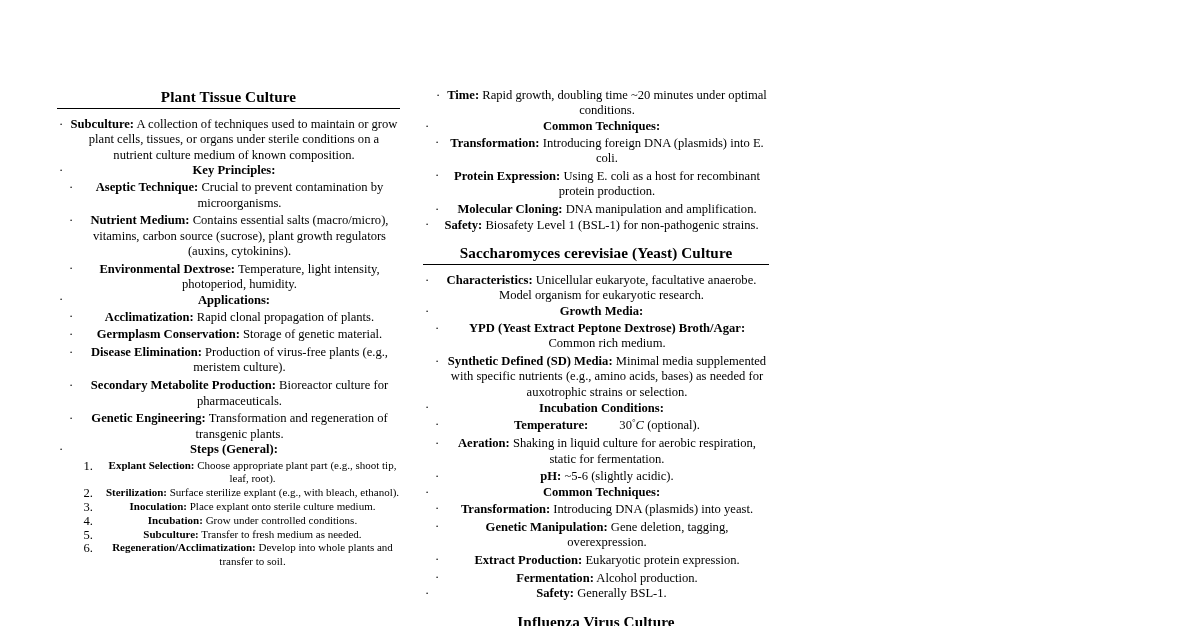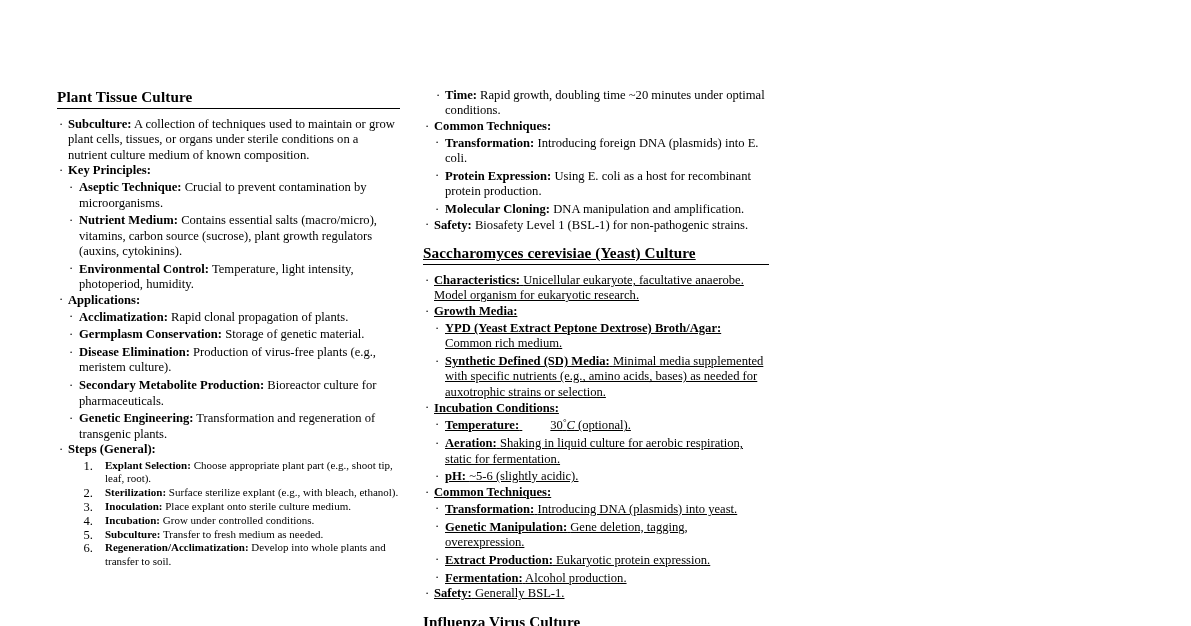--- a/index.html
+++ b/index.html
@@ -14,20 +14,21 @@
     font-family: "Liberation Serif", "DejaVu Serif", serif;
     color: #000000;
     -webkit-font-smoothing: antialiased;
   }
 
   .page {
     position: relative;
     width: 1191px;
     height: 601px;
     box-sizing: border-box;
+    text-align: center;
   }
 
   .columns {
     position: absolute;
     left: 57px;
     top: 88px;
     width: 712px;
     display: flex;
     flex-direction: row;
     gap: 23px;
@@ -168,21 +169,21 @@
                 <span class="lead">Aseptic Technique:</span>
                 <span class="body-text">Crucial to prevent contamination by microorganisms.</span>
               </li>
               <li class="item">
                 <span class="bullet">·</span>
                 <span class="lead">Nutrient Medium:</span>
                 <span class="body-text">Contains essential salts (macro/micro), vitamins, carbon source (sucrose), plant growth regulators (auxins, cytokinins).</span>
               </li>
               <li class="item">
                 <span class="bullet">·</span>
-                <span class="lead">Environmental Control:</span>
+                <span class="lead">Environmental Dextrose:</span>
                 <span class="body-text">Temperature, light intensity, photoperiod, humidity.</span>
               </li>
             </ul>
           </li>
 
           <li class="item">
             <span class="bullet">·</span>
             <span class="lead">Applications:</span>
             <ul class="lvl2">
               <li class="item">
@@ -285,21 +286,21 @@
 
           <li class="item">
             <span class="bullet">·</span>
             <span class="lead">Safety:</span>
             <span class="body-text">Biosafety Level 1 (BSL-1) for non-pathogenic strains.</span>
           </li>
 
         </ul>
       </div>
 
-      <div class="section" style="margin-top:11px;text-decoration:underline;">
+      <div class="section" style="margin-top:11px;">
         <h2 class="section-title">Saccharomyces cerevisiae (Yeast) Culture</h2>
         <hr class="rule">
         <ul class="lvl1">
 
           <li class="item">
             <span class="bullet">·</span>
             <span class="lead">Characteristics:</span>
             <span class="body-text">Unicellular eukaryote, facultative anaerobe. Model organism for eukaryotic research.</span>
           </li>
 

